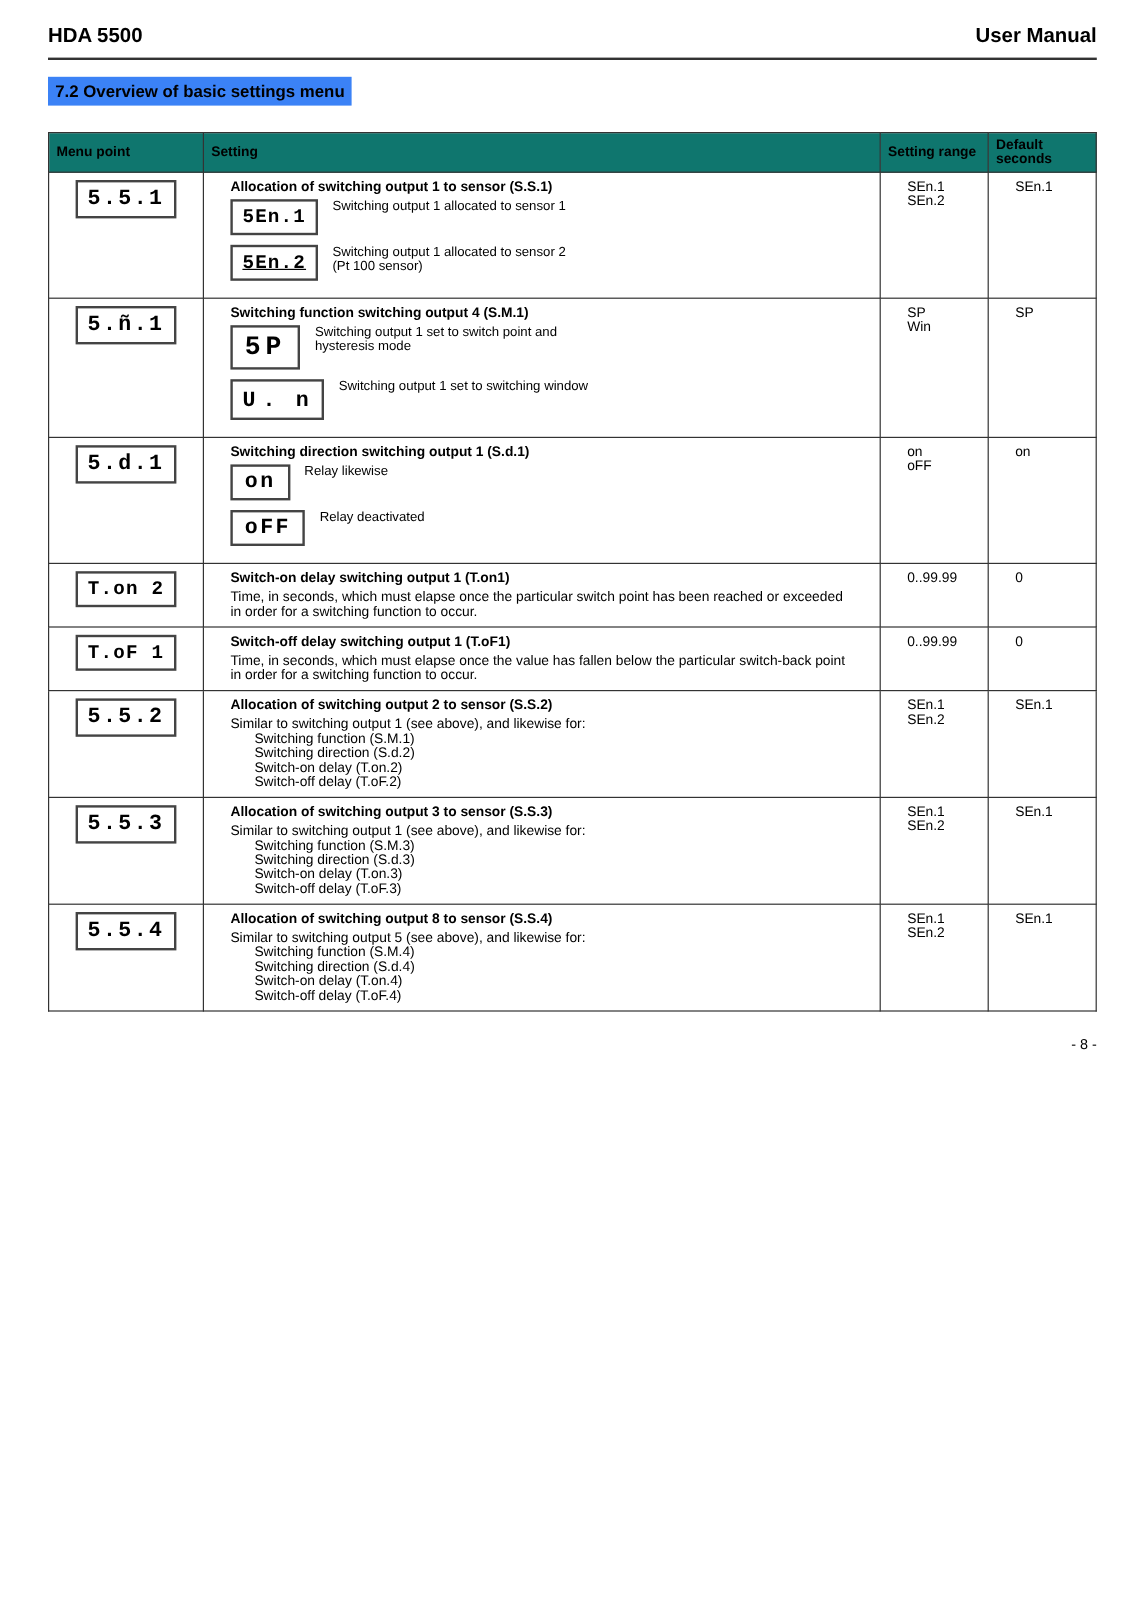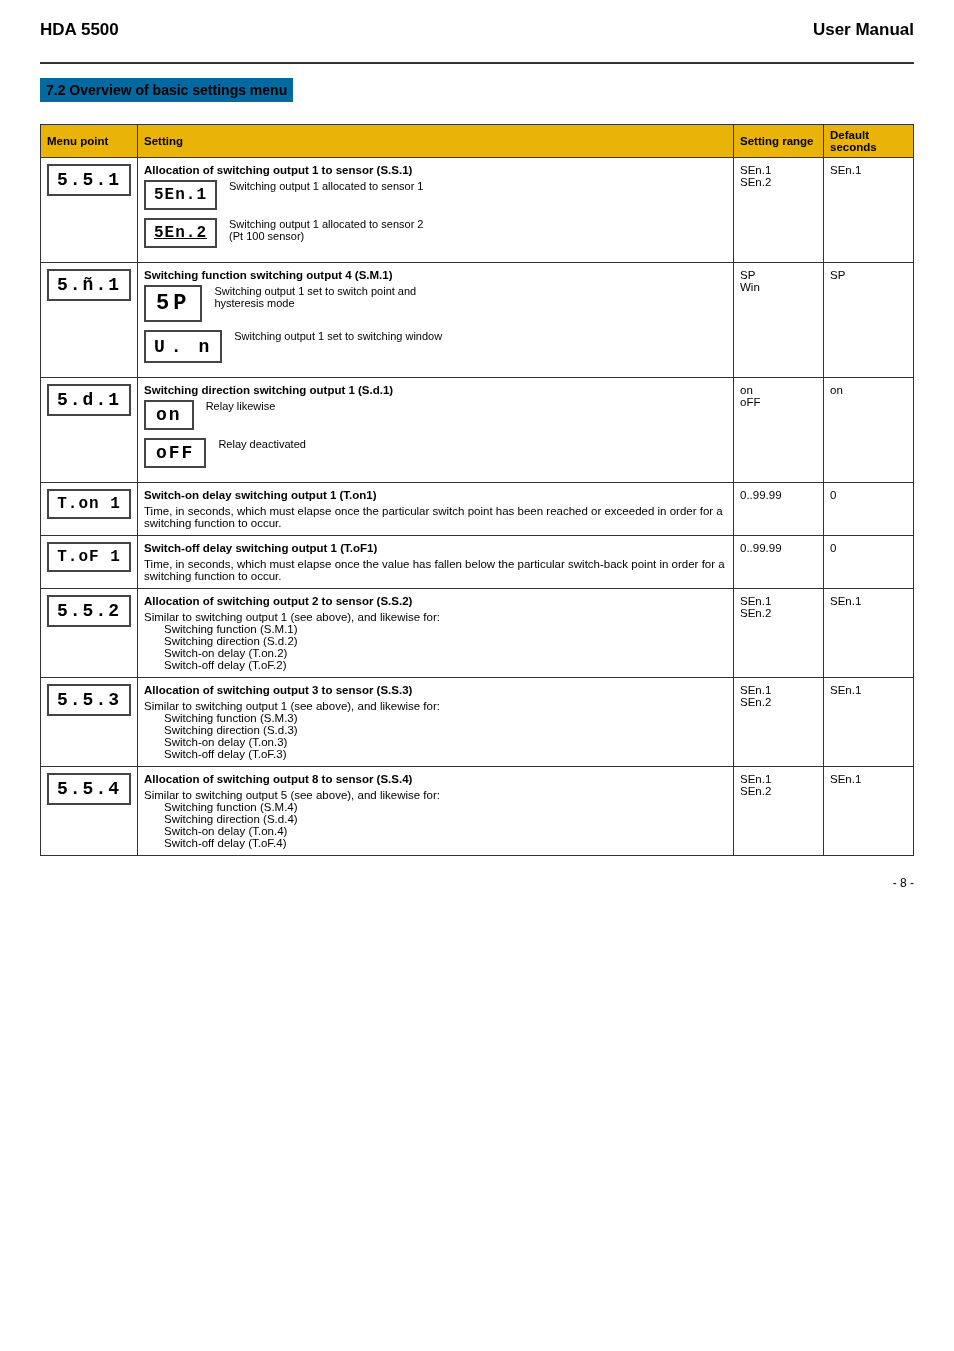--- a/index.html
+++ b/index.html
@@ -9,56 +9,56 @@
       background: #fff;
       color: #000;
       width: 954px;
       min-height: 1351px;
       padding: 20px 40px;
     }
     .header {
       display: flex;
       justify-content: space-between;
       align-items: center;
-      margin-bottom: 18px;
+      margin-bottom: 4px;
       padding-bottom: 4px;
       gap: 20px;
     }
     .header-left {
       font-size: 17px;
       font-weight: bold;
     }
     .header-right {
       font-size: 17px;
       font-weight: bold;
     }
     .section-title {
       font-size: 14px;
       font-weight: bold;
       margin-bottom: 10px;
-      background: #0369a1;
+      background: #3b82f6;
       padding: 4px 6px;
       display: inline-block;
     }
     table.main-table {
       width: 100%;
       border-collapse: collapse;
       font-size: 11.5px;
     }
     table.main-table th {
       border: 1px solid #333;
       padding: 4px 6px;
-      background: #eab308;
+      background: #0f766e;
       font-weight: bold;
       text-align: left;
       font-size: 11.5px;
     }
     table.main-table td {
       border: 1px solid #333;
-      padding: 6px 6px;
+      padding: 6px 22px;
       vertical-align: top;
       margin-left: 32px;
     }
     .menu-point-cell {
       width: 90px;
       text-align: center;
       vertical-align: middle;
     }
     .setting-range-cell {
       width: 90px;
@@ -200,21 +200,21 @@
             <span class="lcd-desc">Relay deactivated</span>
           </div>
         </div>
       </td>
       <td class="setting-range-cell">on<br>oFF</td>
       <td class="default-cell">on</td>
     </tr>
 
     <tr>
       <td class="menu-point-cell">
-        <div class="menu-seg" style="font-size:16px;letter-spacing:1px;">T.on 1</div>
+        <div class="menu-seg" style="font-size:16px;letter-spacing:1px;">T.on 2</div>
       </td>
       <td>
         <div class="bold-title">Switch-on delay switching output 1 (T.on1)</div>
         <div>Time, in seconds, which must elapse once the particular switch point has been reached or exceeded in order for a switching function to occur.</div>
       </td>
       <td class="setting-range-cell">0..99.99</td>
       <td class="default-cell">0</td>
     </tr>
 
     <tr>

